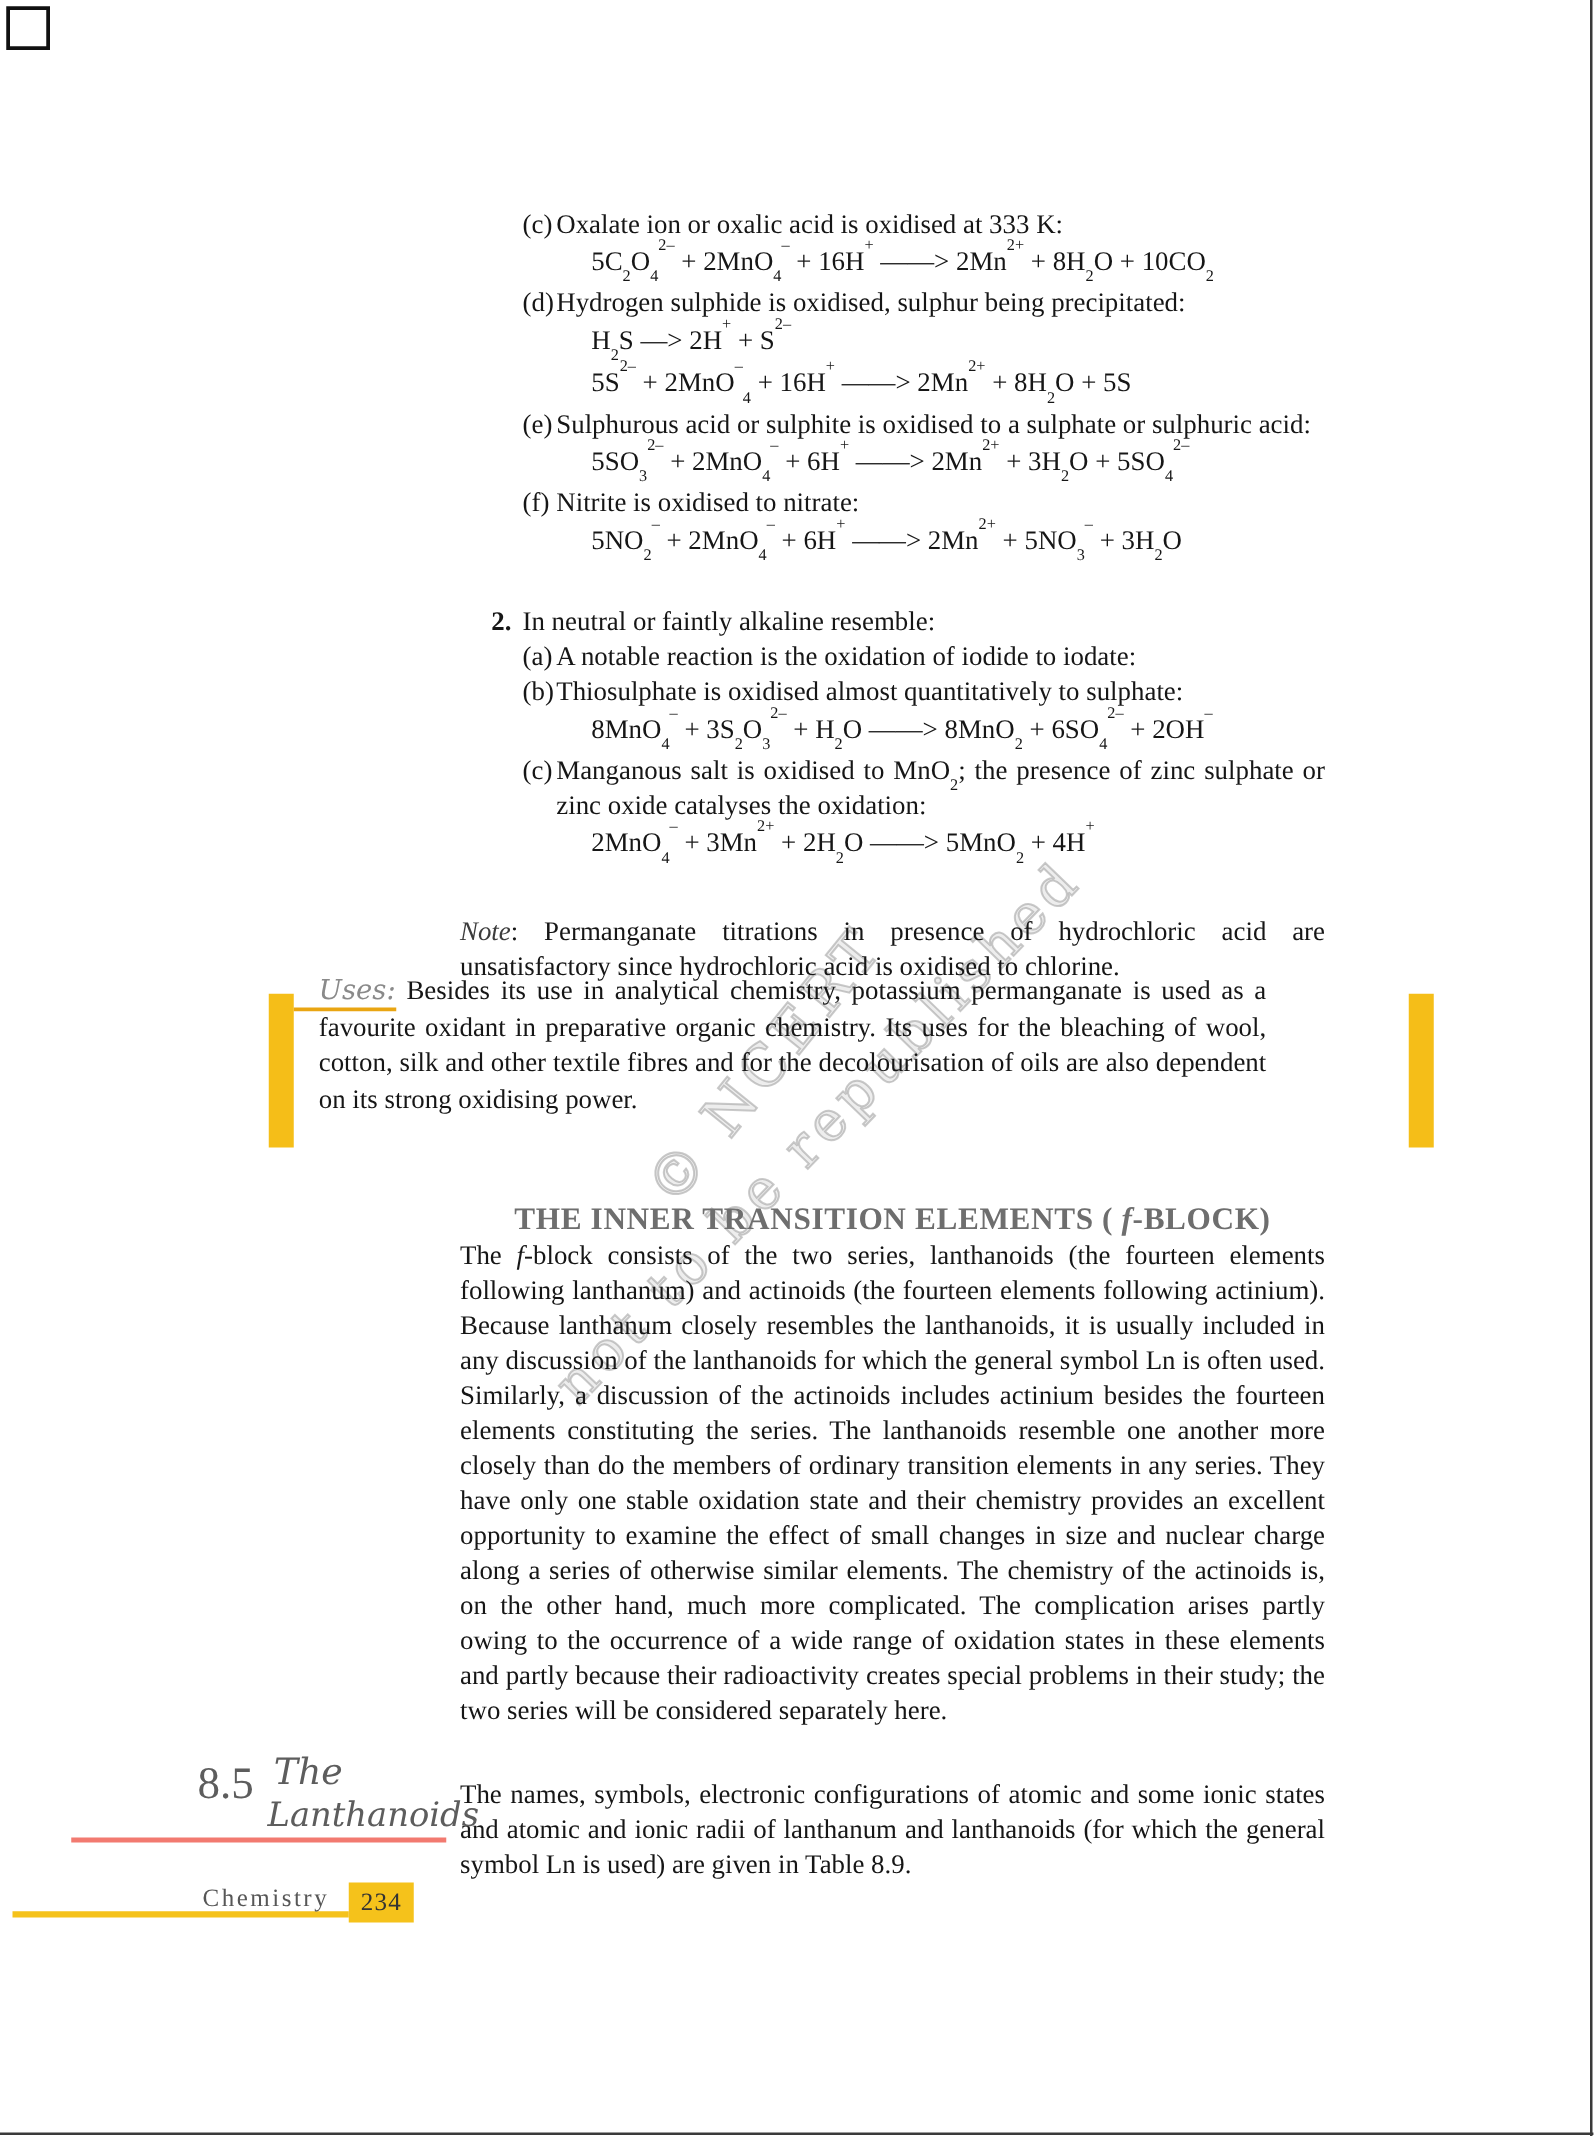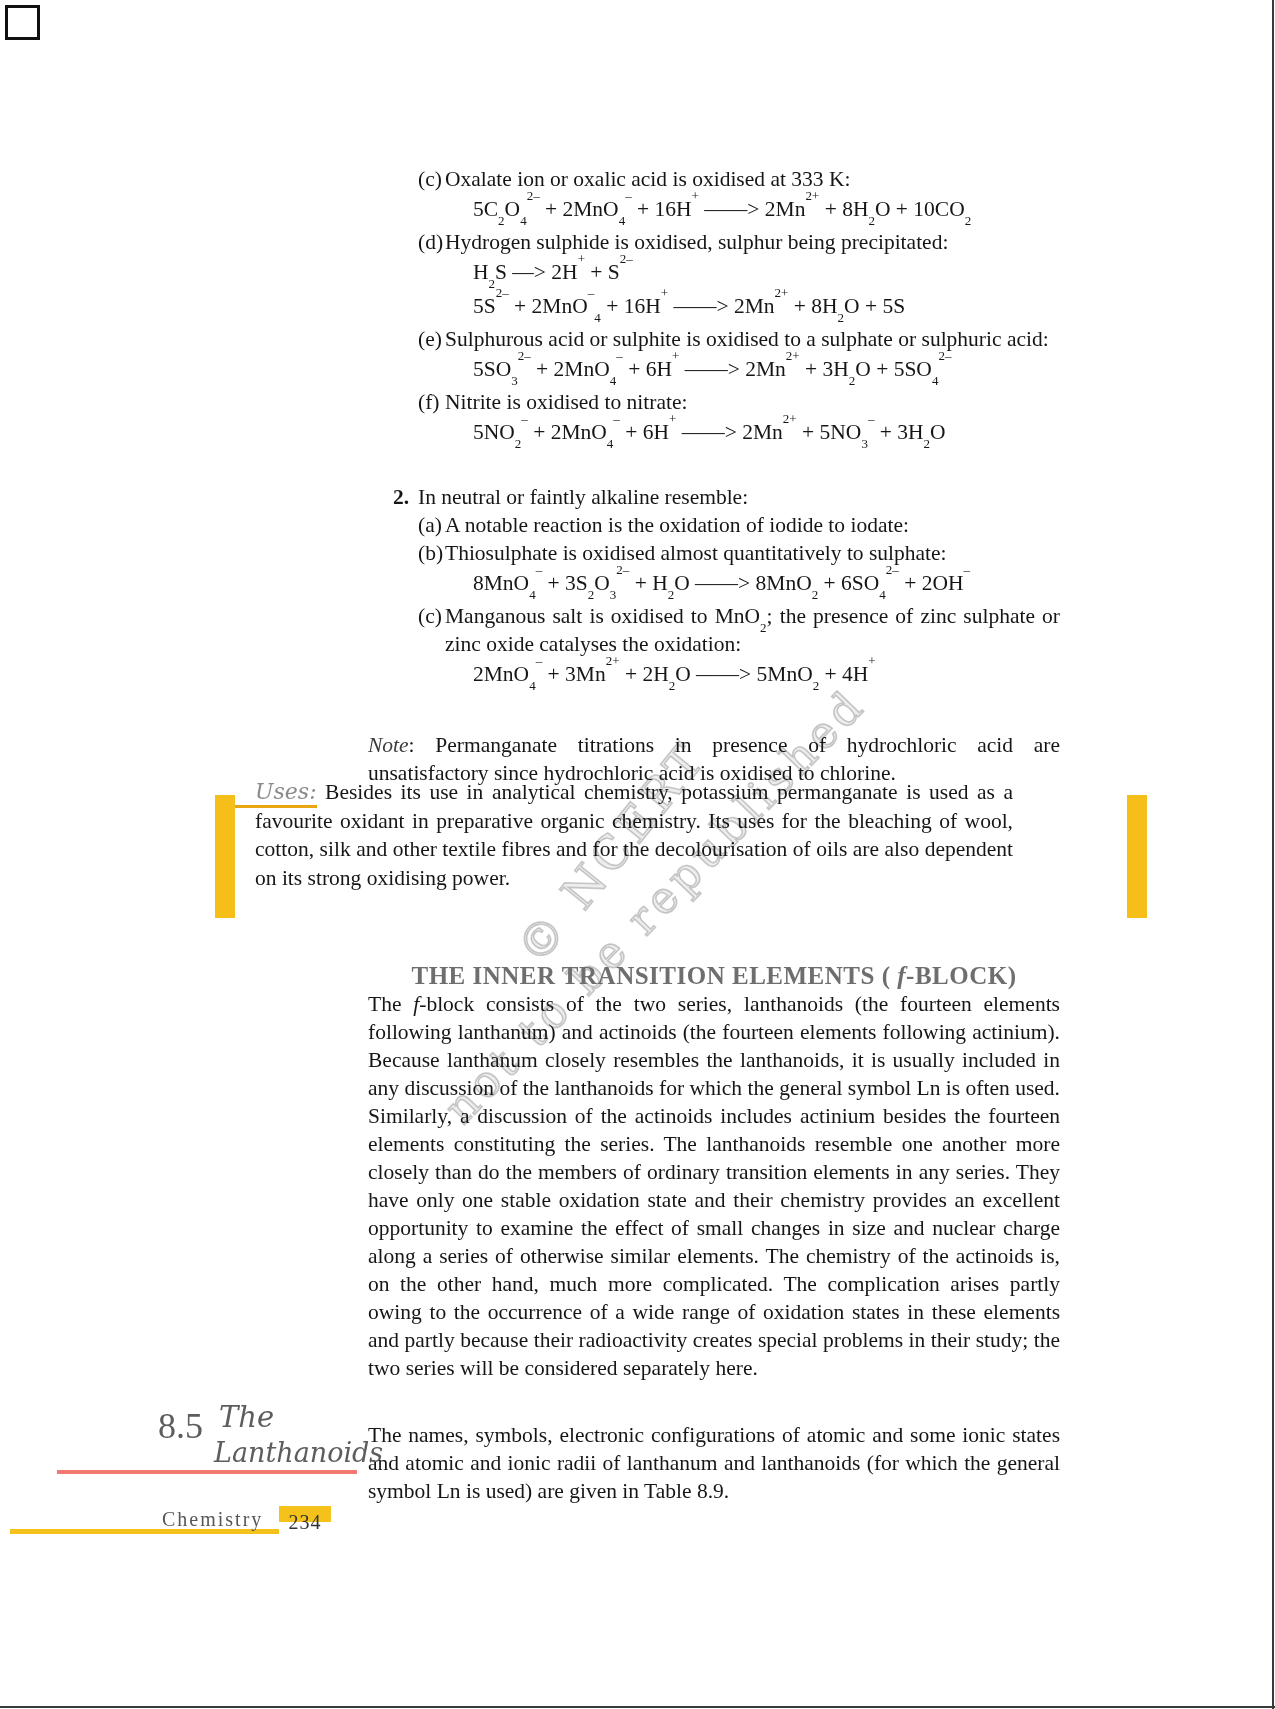--- a/index.html
+++ b/index.html
@@ -54,21 +54,21 @@
   .side-num{position:absolute;left:158px;top:1405px;font-size:36px;color:#5d5d5d;z-index:2;}
   .side-the{position:absolute;left:219px;top:1400px;font-size:29px;font-style:italic;
             font-family:"DejaVu Serif",serif;color:#5d5d5d;z-index:2;}
   .side-lan{position:absolute;left:214px;top:1437px;font-size:27px;font-style:italic;
             font-family:"DejaVu Serif",serif;color:#5d5d5d;z-index:2;}
   .side-line{position:absolute;left:57px;top:1470px;width:300px;height:4px;background:#F27A70;z-index:2;}
 
   
   .foot-chem{position:absolute;left:162px;top:1508px;font-size:20px;letter-spacing:2px;color:#575757;z-index:3;}
   .foot-band{position:absolute;left:10px;top:1529px;width:269px;height:5px;background:#F5C21B;z-index:2;}
-  .foot-pagebox{position:absolute;left:279px;top:1506px;width:52px;height:16px;background:#F5C21B;
+  .foot-pagebox{position:absolute;left:279px;top:1506px;width:52px;height:32px;background:#F5C21B;
                 text-align:center;font-size:20px;line-height:32px;color:#333;letter-spacing:1px;z-index:2;}
   .year{position:absolute;left:0;top:1650px;width:1275px;text-align:center;
         font-family:"Liberation Sans",sans-serif;font-size:17px;color:#1d1d1d;z-index:2;}
 </style>
 </head>
 <body>
 
 <div class="page">
   <div class="edge-right"></div>
   <div class="edge-bottom"></div>

